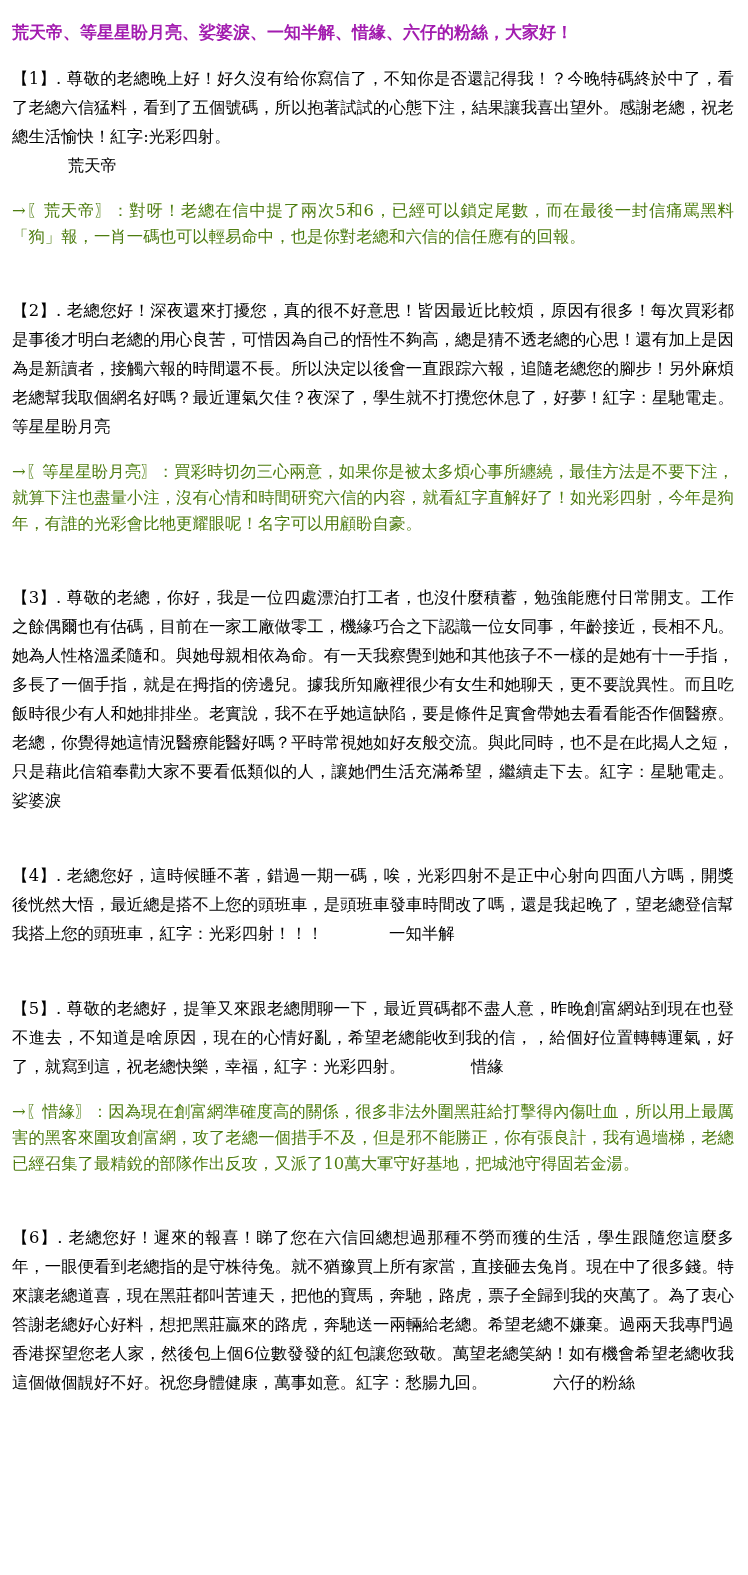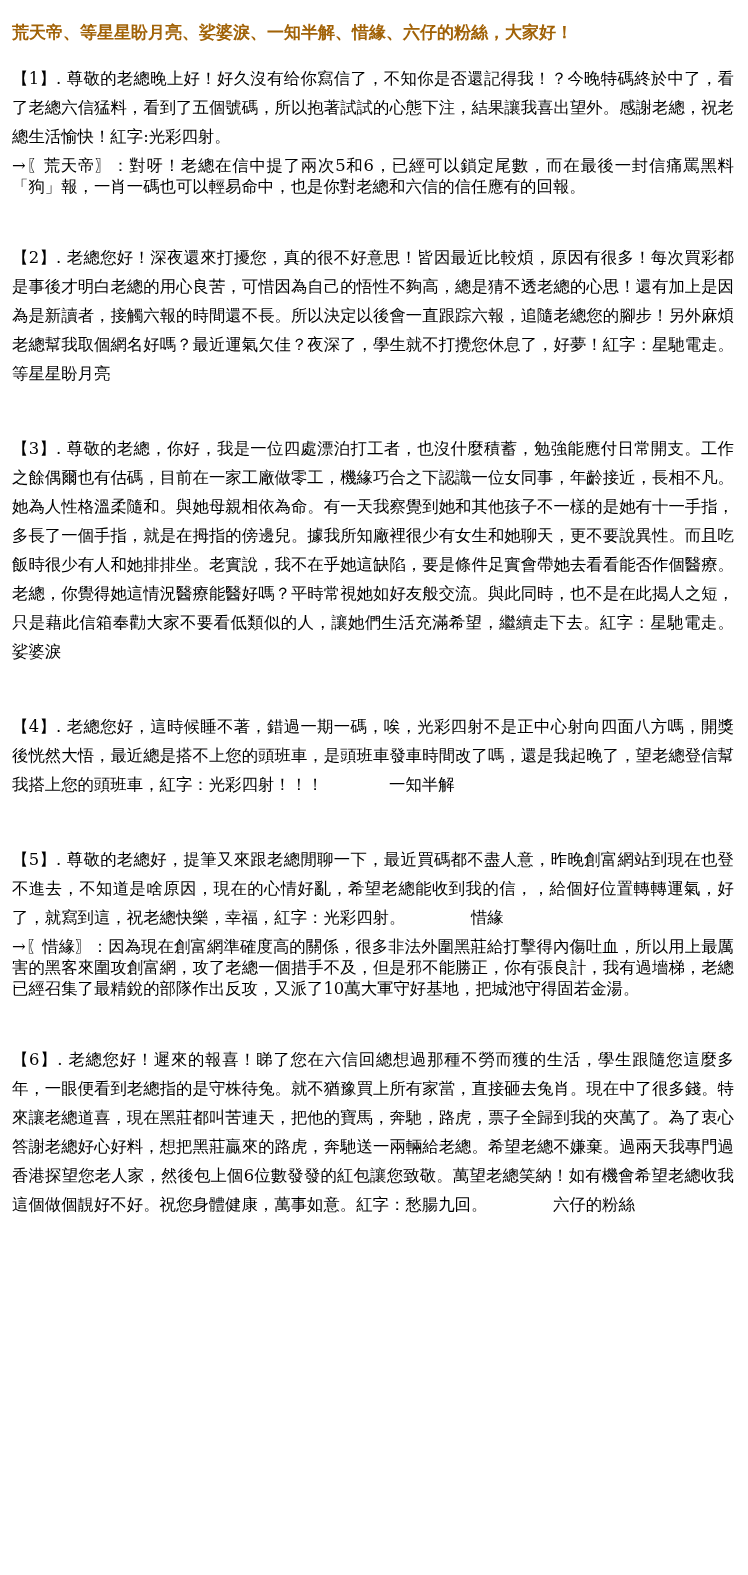--- a/index.html
+++ b/index.html
@@ -9,21 +9,21 @@
   }
   body {
     width: 748px;
     font-family: "DejaVu Serif", "Liberation Serif", serif;
     color: #000000;
   }
   .page {
     padding: 16px 14px 10px 12px;
   }
   .page-title {
-    color: #a16207;
+    color: #a21caf;
     font-weight: bold;
     font-size: 17px;
     line-height: 24px;
     margin: 4px 0 10px 0;
     white-space: pre-wrap;
   }
   .letter-block { margin: 0; }
   .letter-body {
     font-size: 16.4px;
     line-height: 29px;
@@ -32,44 +32,46 @@
     white-space: pre-wrap;
   }
   .letter-signature {
     font-size: 16.4px;
     line-height: 29px;
     margin: 0;
     padding-left: 3.4em;
     white-space: pre-wrap;
   }
   .reply-body {
-    color: #000000;
+    color: #4d7c0f;
     font-size: 16.4px;
-    line-height: 21px;
+    line-height: 26px;
     text-align: justify;
-    margin: 4px 0 0 0;
+    margin: 18px 0 0 0;
     white-space: pre-wrap;
   }
   .block-gap { height: 26px; }
 </style>
 </head>
 <body>
 
 <div class="page">
 
   <p class="page-title">荒天帝、等星星盼月亮、娑婆淚、一知半解、惜緣、六仔的粉絲，大家好！</p>
 
   <div class="letter-block">
     <p class="letter-body">【1】. 尊敬的老總晚上好！好久沒有给你寫信了，不知你是否還記得我！？今晚特碼終於中了，看了老總六信猛料，看到了五個號碼，所以抱著試試的心態下注，結果讓我喜出望外。感謝老總，祝老總生活愉快！紅字:光彩四射。</p>
+    <p class="letter-signature">荒天帝</p>
     <p class="reply-body">→〖荒天帝〗：對呀！老總在信中提了兩次5和6，已經可以鎖定尾數，而在最後一封信痛罵黑料「狗」報，一肖一碼也可以輕易命中，也是你對老總和六信的信任應有的回報。</p>
   </div>
   <div class="block-gap"></div>
 
   <div class="letter-block">
     <p class="letter-body">【2】. 老總您好！深夜還來打擾您，真的很不好意思！皆因最近比較煩，原因有很多！每次買彩都是事後才明白老總的用心良苦，可惜因為自己的悟性不夠高，總是猜不透老總的心思！還有加上是因為是新讀者，接觸六報的時間還不長。所以決定以後會一直跟踪六報，追隨老總您的腳步！另外麻煩老總幫我取個網名好嗎？最近運氣欠佳？夜深了，學生就不打攪您休息了，好夢！紅字：星馳電走。　　　　等星星盼月亮</p>
+    <p class="reply-body">→〖等星星盼月亮〗：買彩時切勿三心兩意，如果你是被太多煩心事所纏繞，最佳方法是不要下注，就算下注也盡量小注，沒有心情和時間研究六信的内容，就看紅字直解好了！如光彩四射，今年是狗年，有誰的光彩會比牠更耀眼呢！名字可以用顧盼自豪。</p>
   </div>
   <div class="block-gap"></div>
 
   <div class="letter-block">
     <p class="letter-body">【3】. 尊敬的老總，你好，我是一位四處漂泊打工者，也沒什麼積蓄，勉強能應付日常開支。工作之餘偶爾也有估碼，目前在一家工廠做零工，機緣巧合之下認識一位女同事，年齡接近，長相不凡。她為人性格溫柔隨和。與她母親相依為命。有一天我察覺到她和其他孩子不一樣的是她有十一手指，多長了一個手指，就是在拇指的傍邊兒。據我所知廠裡很少有女生和她聊天，更不要說異性。而且吃飯時很少有人和她排排坐。老實說，我不在乎她這缺陷，要是條件足實會帶她去看看能否作個醫療。老總，你覺得她這情況醫療能醫好嗎？平時常視她如好友般交流。與此同時，也不是在此揭人之短，只是藉此信箱奉勸大家不要看低類似的人，讓她們生活充滿希望，繼續走下去。紅字：星馳電走。　　　娑婆淚</p>
   </div>
   <div class="block-gap"></div>
 
   <div class="letter-block">
     <p class="letter-body">【4】. 老總您好，這時候睡不著，錯過一期一碼，唉，光彩四射不是正中心射向四面八方嗎，開獎後恍然大悟，最近總是搭不上您的頭班車，是頭班車發車時間改了嗎，還是我起晚了，望老總登信幫我搭上您的頭班車，紅字：光彩四射！！！　　　　一知半解</p>

